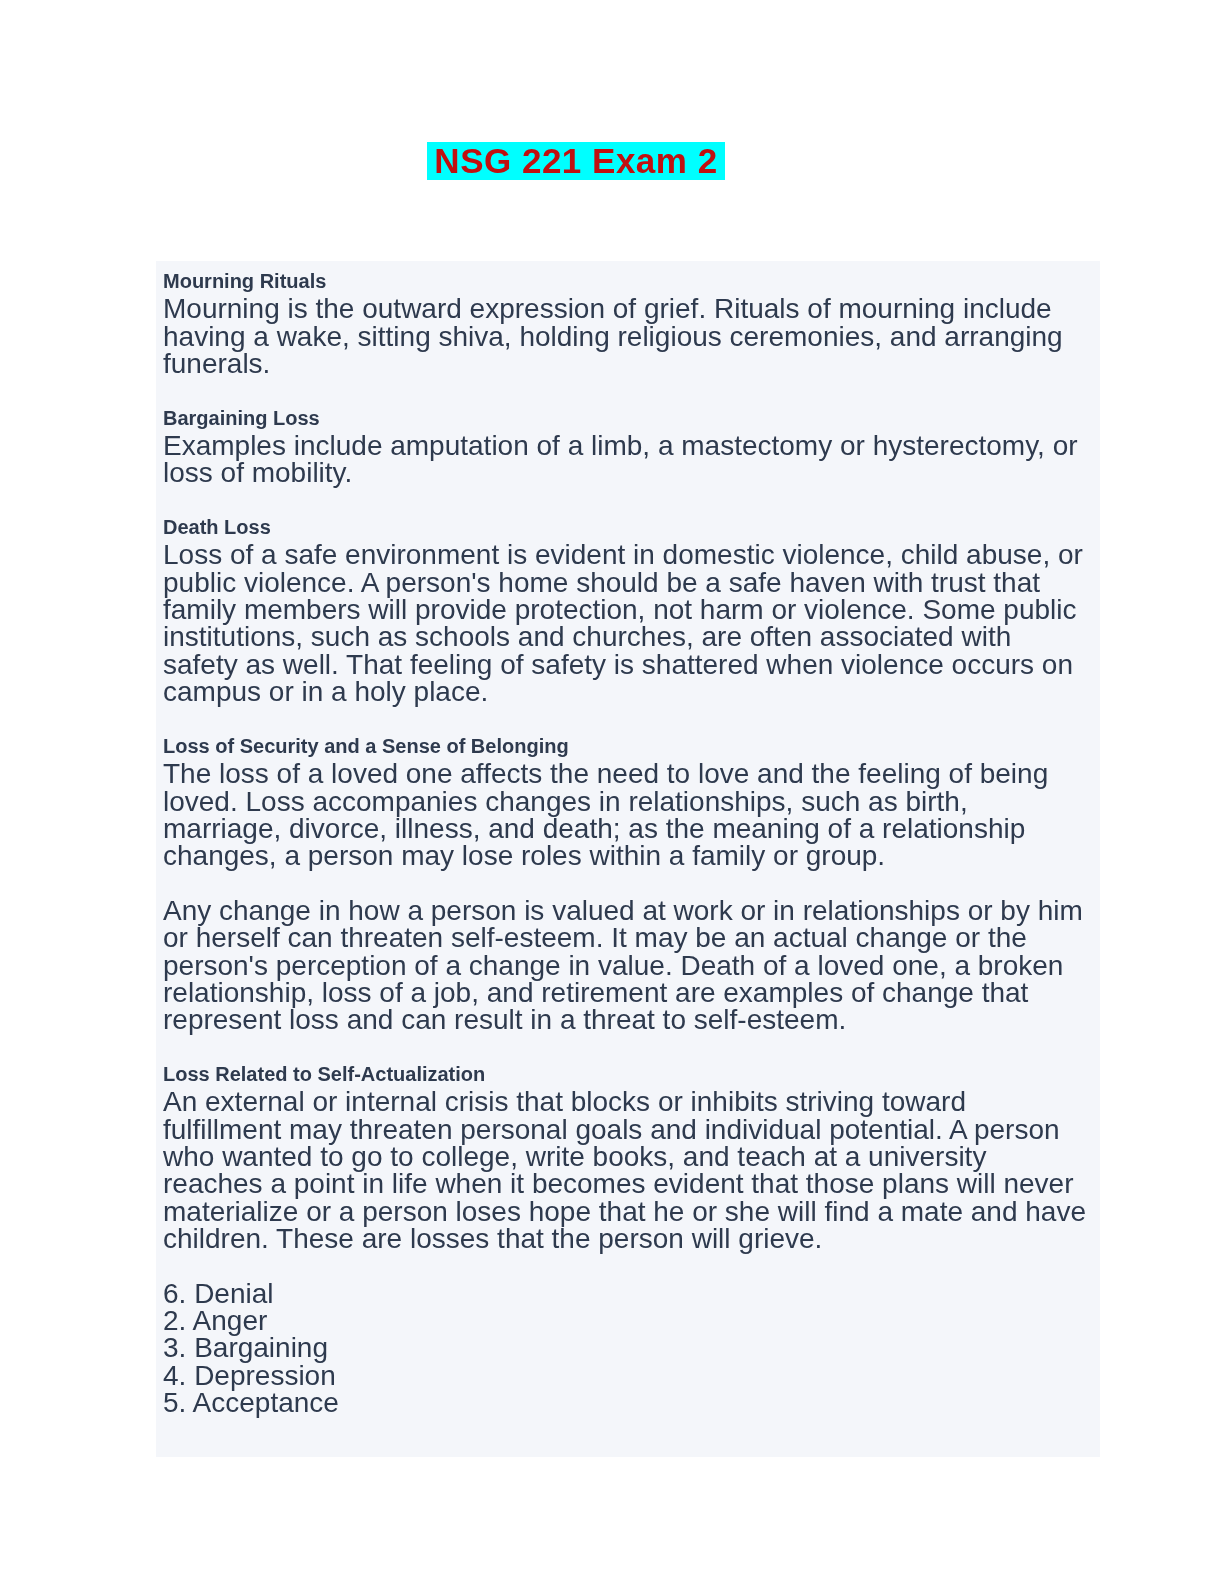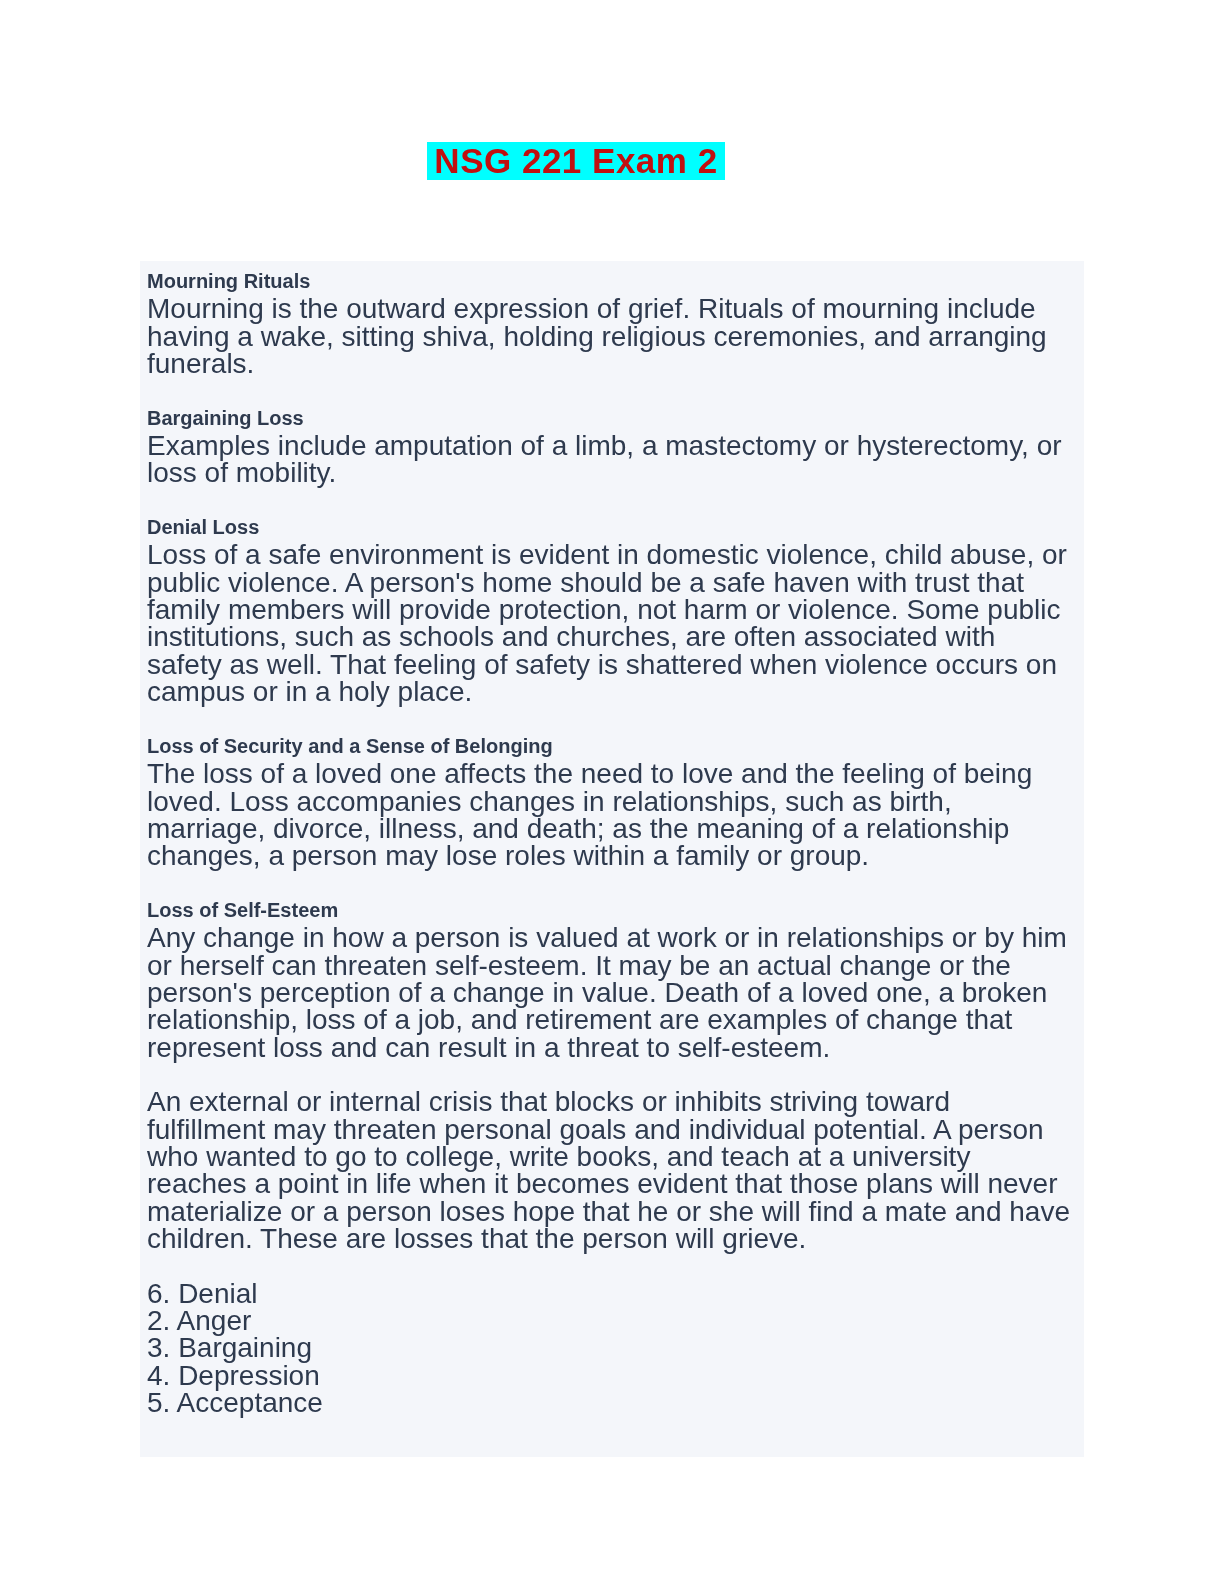--- a/index.html
+++ b/index.html
@@ -26,21 +26,21 @@
   .title-highlight {
     display: inline-block;
     font-size: 35px;
     font-weight: bold;
     line-height: 38px;
     padding: 0 7px;
     letter-spacing: 0.5px;
   }
   .content-panel {
     position: absolute;
-    left: 140px;
+    left: 156px;
     top: 261px;
     width: 944px;
     min-height: 1164px;
     padding: 7px 9px 40px 7px;
   }
   .section { margin-bottom: 27px; }
   .section:last-child { margin-bottom: 0; }
   .section-heading {
     font-size: 20px;
     font-weight: bold;
@@ -62,32 +62,32 @@
   <div class="content-panel" id="content-panel" style="background: rgb(244, 246, 250); color: rgb(46, 58, 78);">
       <div class="section">
         <div class="section-heading">Mourning Rituals</div>
         <div class="section-body">Mourning is the outward expression of grief. Rituals of mourning include having a wake, sitting shiva, holding religious ceremonies, and arranging funerals.</div>
       </div>
       <div class="section">
         <div class="section-heading">Bargaining Loss</div>
         <div class="section-body">Examples include amputation of a limb, a mastectomy or hysterectomy, or loss of mobility.</div>
       </div>
       <div class="section">
-        <div class="section-heading">Denial Loss</div>
+        <div class="section-heading">Death Loss</div>
         <div class="section-body">Loss of a safe environment is evident in domestic violence, child abuse, or public violence. A person's home should be a safe haven with trust that family members will provide protection, not harm or violence. Some public institutions, such as schools and churches, are often associated with safety as well. That feeling of safety is shattered when violence occurs on campus or in a holy place.</div>
       </div>
       <div class="section">
         <div class="section-heading">Loss of Security and a Sense of Belonging</div>
         <div class="section-body">The loss of a loved one affects the need to love and the feeling of being loved. Loss accompanies changes in relationships, such as birth, marriage, divorce, illness, and death; as the meaning of a relationship changes, a person may lose roles within a family or group.</div>
       </div>
       <div class="section">
-        <div class="section-heading">Loss of Self-Esteem</div>
         <div class="section-body">Any change in how a person is valued at work or in relationships or by him or herself can threaten self-esteem. It may be an actual change or the person's perception of a change in value. Death of a loved one, a broken relationship, loss of a job, and retirement are examples of change that represent loss and can result in a threat to self-esteem.</div>
       </div>
       <div class="section">
+        <div class="section-heading">Loss Related to Self-Actualization</div>
         <div class="section-body">An external or internal crisis that blocks or inhibits striving toward fulfillment may threaten personal goals and individual potential. A person who wanted to go to college, write books, and teach at a university reaches a point in life when it becomes evident that those plans will never materialize or a person loses hope that he or she will find a mate and have children. These are losses that the person will grieve.</div>
       </div>
       <div class="section">
         <div class="list-item">6. Denial</div>
         <div class="list-item">2. Anger</div>
         <div class="list-item">3. Bargaining</div>
         <div class="list-item">4. Depression</div>
         <div class="list-item">5. Acceptance</div>
       </div>
     </div>

